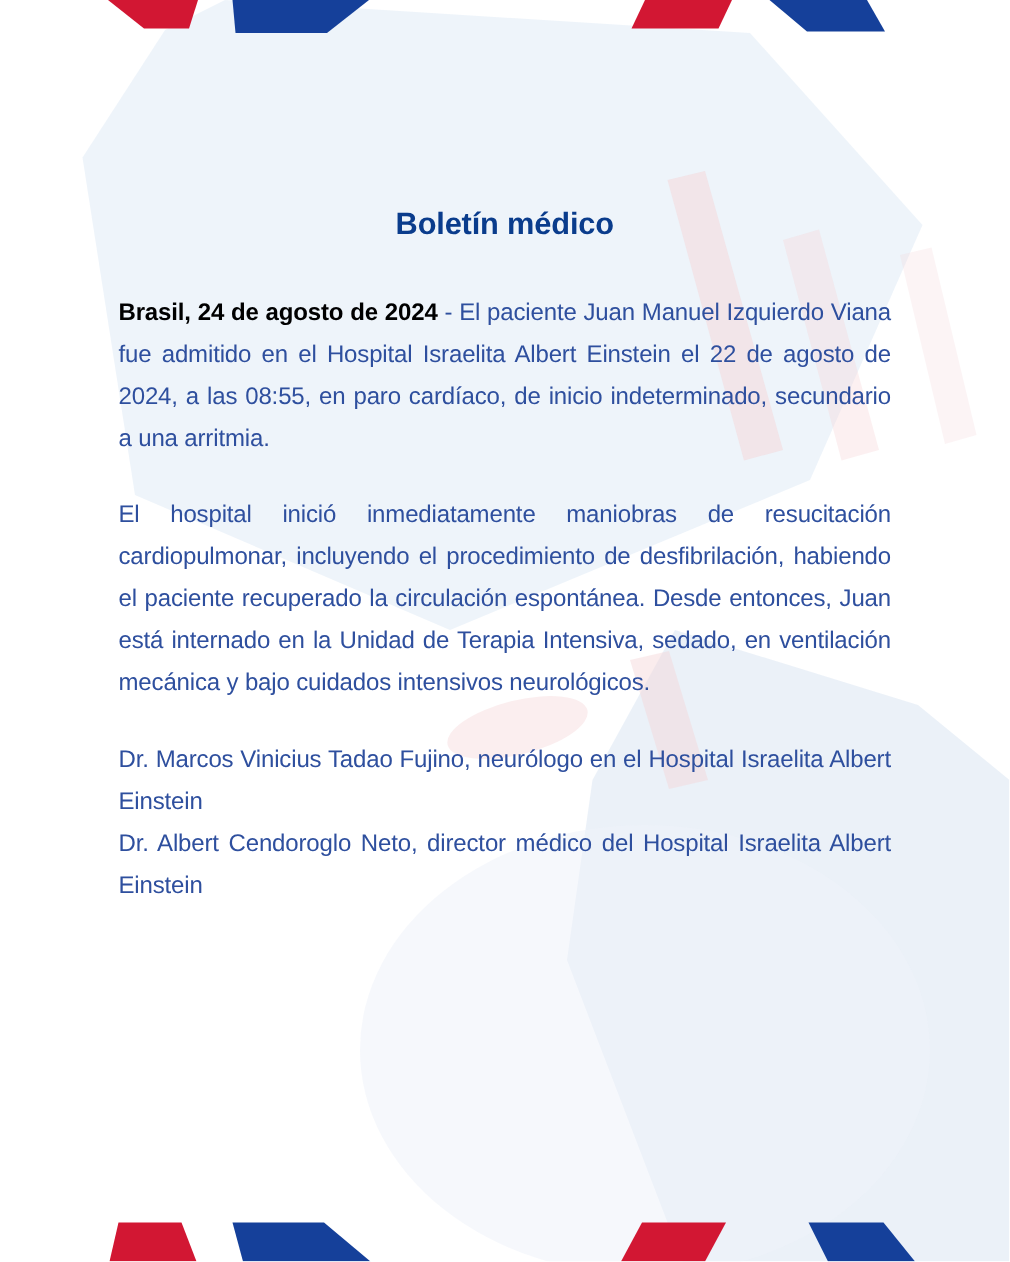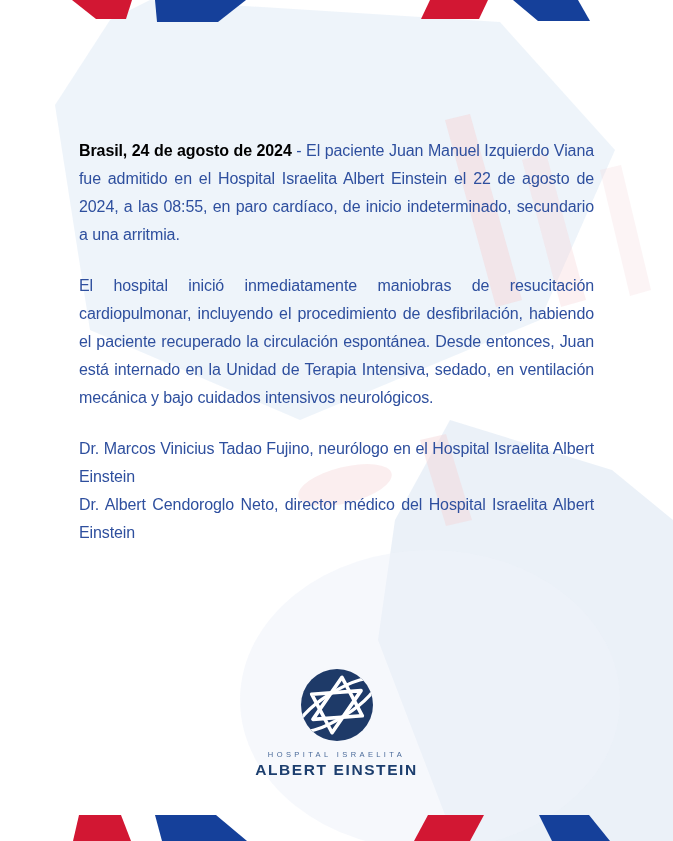--- a/index.html
+++ b/index.html
@@ -63,44 +63,26 @@
     <polygon points="430,0 488,0 479,19 421,19" fill="#D21733"></polygon>
     <polygon points="513,0 578,0 590,21 538,21" fill="#15409A"></polygon>
 
     <polygon points="79,815 121,815 131,841 73,841" fill="#D21733"></polygon>
     <polygon points="155,815 216,815 247,841 162,841" fill="#15409A"></polygon>
     <polygon points="428,815 484,815 470,841 414,841" fill="#D21733"></polygon>
     <polygon points="539,815 589,815 610,841 552,841" fill="#15409A"></polygon>
   </svg>
 
   <div class="content">
+    <h1 class="title">Boletín médico</h1>
 
     <p class="para"><span class="lead">Brasil, 24 de agosto de 2024</span><span> - El paciente Juan Manuel Izquierdo Viana fue admitido en el Hospital Israelita Albert Einstein el 22 de agosto de 2024, a las 08:55, en paro cardíaco, de inicio indeterminado, secundario a una arritmia.</span></p>
 
     <p class="para">El hospital inició inmediatamente maniobras de resucitación cardiopulmonar, incluyendo el procedimiento de desfibrilación, habiendo el paciente recuperado la circulación espontánea. Desde entonces, Juan está internado en la Unidad de Terapia Intensiva, sedado, en ventilación mecánica y bajo cuidados intensivos neurológicos.</p>
 
     <div class="signatories">
       <p>Dr. Marcos Vinicius Tadao Fujino, neurólogo en el Hospital Israelita Albert Einstein</p>
       <p>Dr. Albert Cendoroglo Neto, director médico del Hospital Israelita Albert Einstein</p>
     </div>
   </div>
 
-  <div class="logo-block">
-    <svg width="120" height="75" viewBox="0 0 120 75" xmlns="http://www.w3.org/2000/svg">
-      <defs>
-        <clipPath id="logoClip">
-            <circle cx="60" cy="37" r="36"></circle>
-          </clipPath>
-      </defs>
-      <circle cx="60" cy="37" r="36" fill="#1E3A68"></circle>
-      <g clip-path="url(#logoClip)">
-        <ellipse cx="60" cy="37" rx="46" ry="13" fill="none" stroke="#FFFFFF" stroke-width="3.2" transform="rotate(-32 60 37)"></ellipse>
-      </g>
-      <g fill="none" stroke="#FFFFFF" stroke-width="3.6" stroke-linejoin="round">
-        <polygon points="63,9 37,53 86,46" transform="rotate(4 60 37)"></polygon>
-        <polygon points="57,65 34,28 83,21" transform="rotate(4 60 37)"></polygon>
-      </g>
-    </svg>
-    <div class="logo-caption-small">HOSPITAL ISRAELITA</div>
-    <div class="logo-caption-large">ALBERT EINSTEIN</div>
-  </div>
 
 </div>
 
 </body></html>

